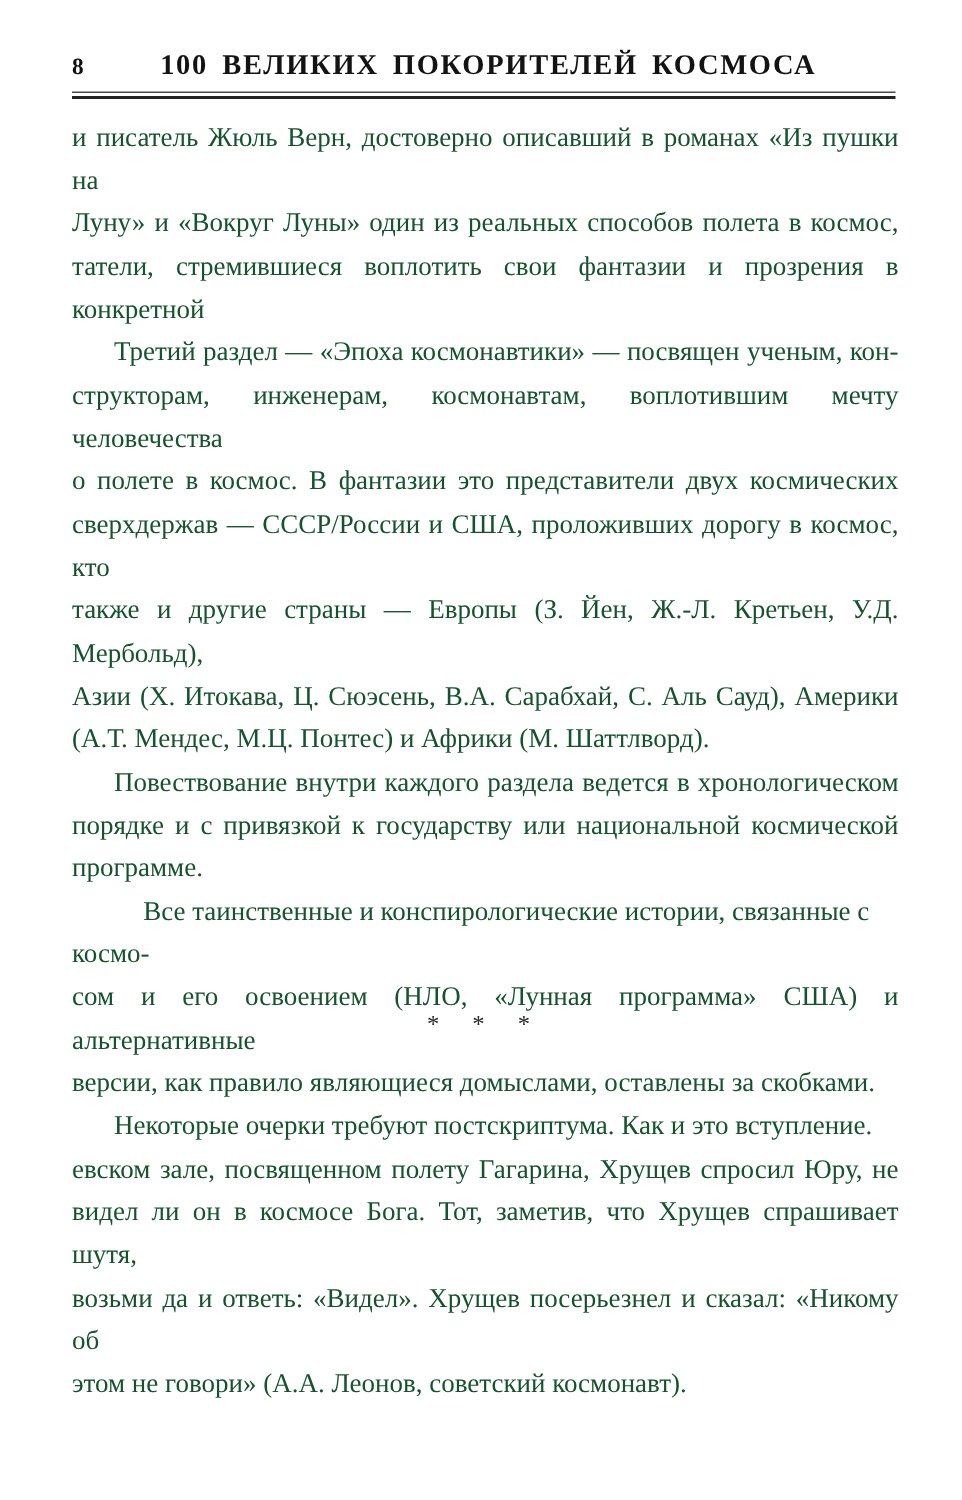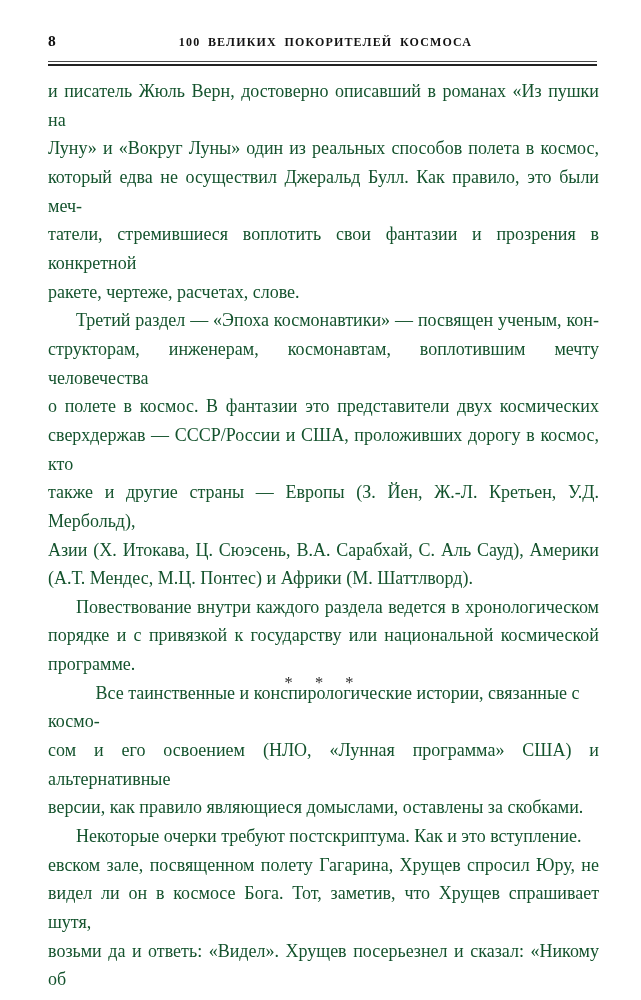--- a/index.html
+++ b/index.html
@@ -39,21 +39,21 @@
     font-size: 15.5px;
     font-weight: bold;
     line-height: 1;
     letter-spacing: 0.2px;
     color: #0f0f0f;
     flex: 0 0 auto;
   }
   .head-title {
     flex: 1 1 auto;
     text-align: center;
-    font-size: 12px;
+    font-size: 19px;
     font-weight: bold;
     letter-spacing: 1.15px;
     word-spacing: 3.5px;
     color: #131313;
     white-space: nowrap;
     padding-right: 2px;
   }
 
   .head-rule {
     position: absolute;
@@ -149,23 +149,21 @@
   <div class="head-rule">
     <div class="thin"></div>
     <div class="thick"></div>
   </div>
 
   <div class="body-col">
 
     <p class="para">
       <span class="line">и писатель Жюль Верн, достоверно описавший в романах «Из пушки на</span>
       <span class="line">Луну» и «Вокруг Луны» один из реальных способов полета в космос,</span>
-      <span class="line">который едва не осуществил Джеральд Булл. Как правило, это были меч-</span>
       <span class="line">татели, стремившиеся воплотить свои фантазии и прозрения в конкретной</span>
-      <span class="line flush">ракете, чертеже, расчетах, слове.</span>
     </p>
 
     <p class="para">
       <span class="line indent">Третий раздел — «Эпоха космонавтики» — посвящен ученым, кон-</span>
       <span class="line">структорам, инженерам, космонавтам, воплотившим мечту человечества</span>
       <span class="line">о полете в космос. В фантазии это представители двух космических</span>
       <span class="line">сверхдержав — СССР/России и США, проложивших дорогу в космос, кто</span>
       <span class="line">также и другие страны — Европы (З. Йен, Ж.-Л. Кретьен, У.Д. Мербольд),</span>
       <span class="line">Азии (Х. Итокава, Ц. Сюэсень, В.А. Сарабхай, С. Аль Сауд), Америки</span>
       <span class="line flush">(А.Т. Мендес, М.Ц. Понтес) и Африки (М. Шаттлворд).</span>

